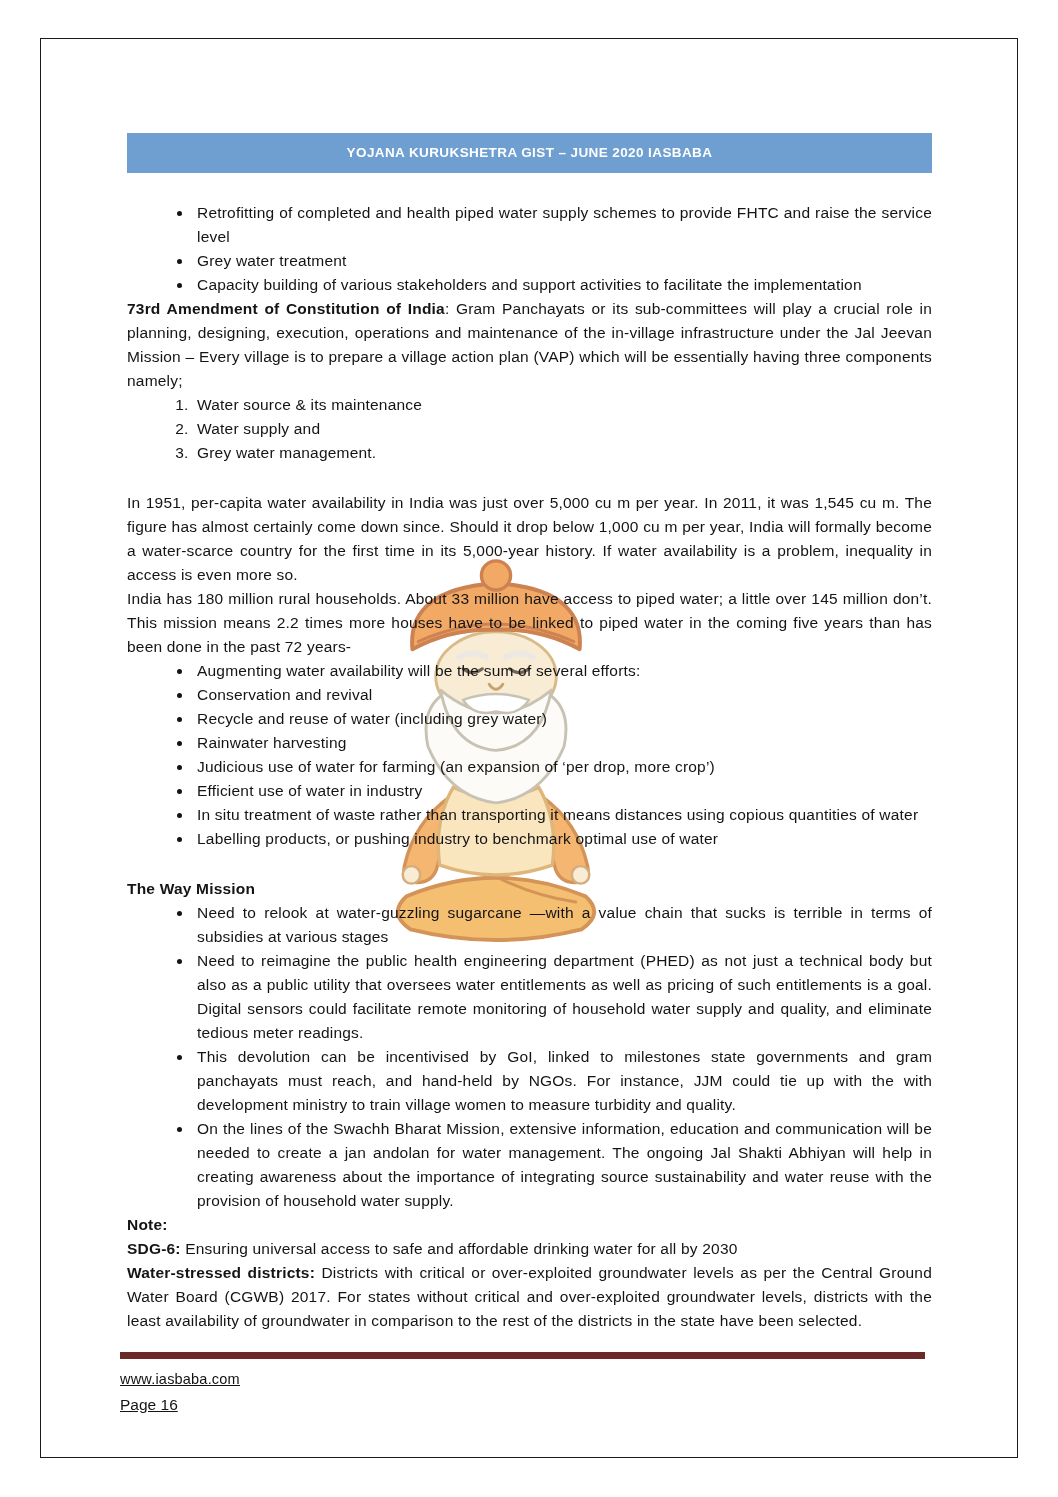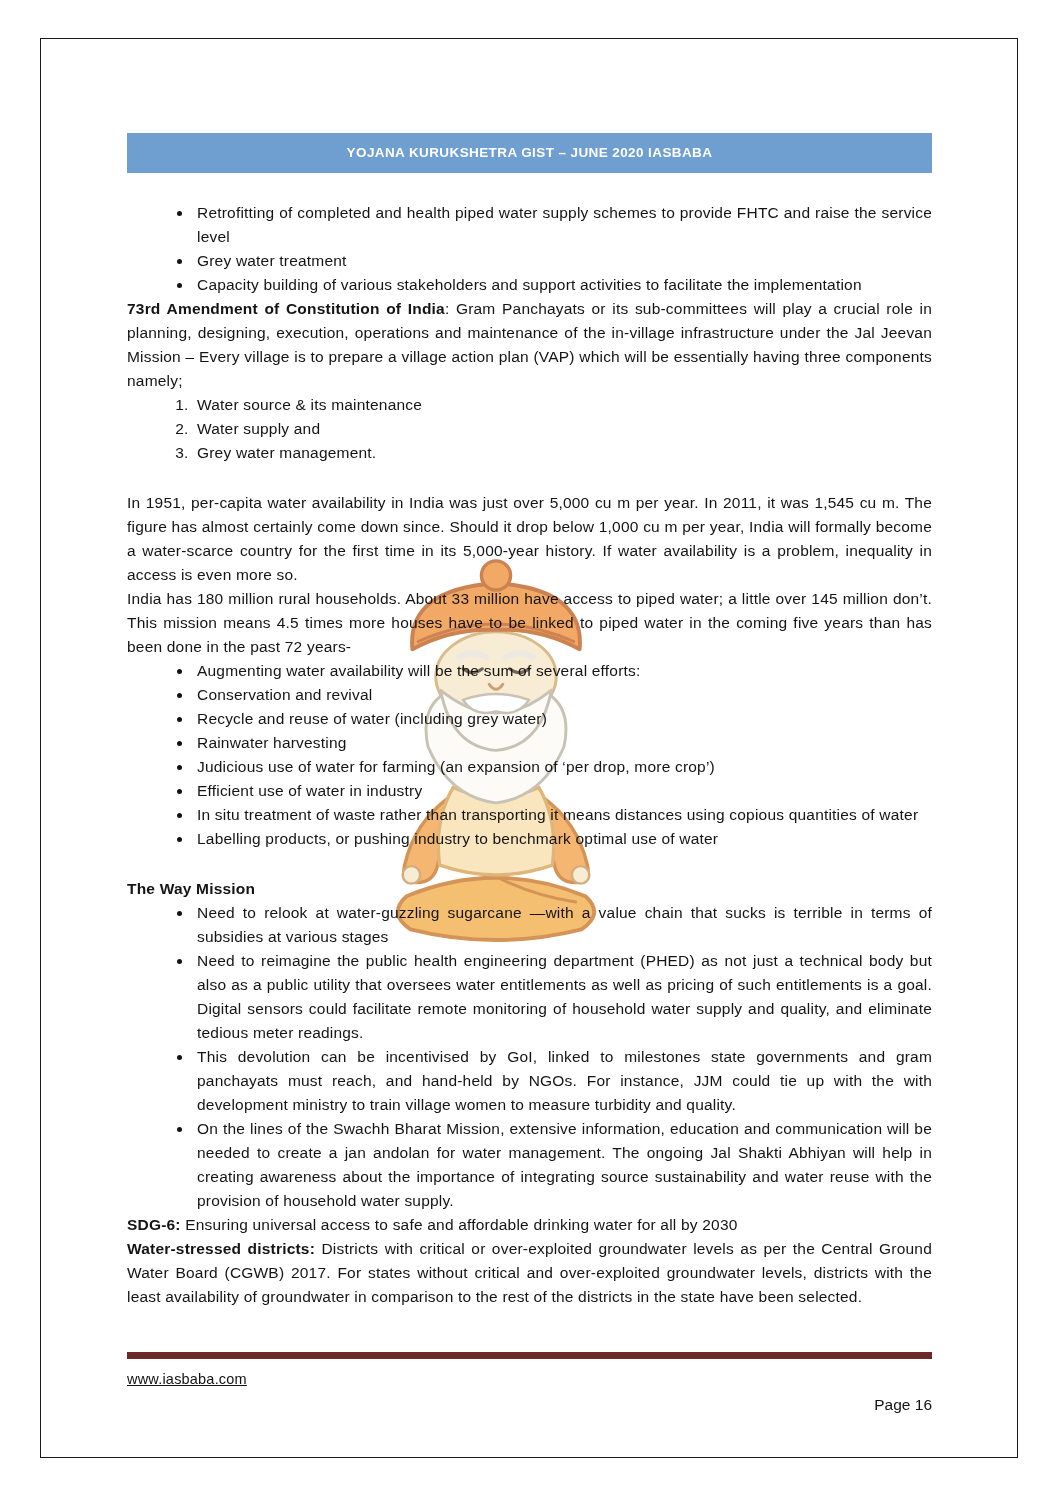--- a/index.html
+++ b/index.html
@@ -47,36 +47,36 @@
   ul.bullets, ol.numbered {
     margin: 0;
     padding-left: 66px;
     text-align: justify;
   }
   ul.bullets li, ol.numbered li { padding-left: 4px; text-align: justify; }
   .spacer { height: 26px; }
   strong { font-weight: bold; }
   .footer {
     position: absolute;
-    left: 127px; top: 1352px; width: 805px;
+    left: 120px; top: 1352px; width: 805px;
     z-index: 2;
+    text-decoration: underline;
   }
   .footer-divider {
     height: 7px;
     background: #6b2a28;
     margin-bottom: 11px;
   }
   .footer-link {
     font-size: 14.5px;
     color: #111111;
     text-decoration: underline;
     letter-spacing: 0.2px;
   }
   .page-number {
-    text-align: right;
     font-size: 15.5px;
     margin-top: 8px;
     color: #141414;
   }
 </style>
 </head>
 <body>
 
 <div class="page-border"></div>
 
@@ -122,21 +122,21 @@
 
   <ol class="numbered">
     <li>Water source &amp; its maintenance</li>
     <li>Water supply and</li>
     <li>Grey water management.</li>
   </ol>
 
   <div class="spacer"></div>
 
   <p>In 1951, per-capita water availability in India was just over 5,000 cu m per year. In 2011, it was 1,545 cu m. The figure has almost certainly come down since. Should it drop below 1,000 cu m per year, India will formally become a water-scarce country for the first time in its 5,000-year history. If water availability is a problem, inequality in access is even more so.</p>
-  <p>India has 180 million rural households. About 33 million have access to piped water; a little over 145 million don’t. This mission means 4.5 times more houses have to be linked to piped water in the coming five years than has been done in the past 72 years-</p>
+  <p>India has 180 million rural households. About 33 million have access to piped water; a little over 145 million don’t. This mission means 2.2 times more houses have to be linked to piped water in the coming five years than has been done in the past 72 years-</p>
 
   <ul class="bullets">
     <li>Augmenting water availability will be the sum of several efforts:</li>
     <li>Conservation and revival</li>
     <li>Recycle and reuse of water (including grey water)</li>
     <li>Rainwater harvesting</li>
     <li>Judicious use of water for farming (an expansion of ‘per drop, more crop’)</li>
     <li>Efficient use of water in industry</li>
     <li>In situ treatment of waste rather than transporting it means distances using copious quantities of water</li>
     <li>Labelling products, or pushing industry to benchmark optimal use of water</li>
@@ -146,20 +146,21 @@
 
   <p class="heading">The Way Mission</p>
 
   <ul class="bullets">
     <li>Need to relook at water-guzzling sugarcane —with a value chain that sucks is terrible in terms of subsidies at various stages</li>
     <li>Need to reimagine the public health engineering department (PHED) as not just a technical body but also as a public utility that oversees water entitlements as well as pricing of such entitlements is a goal. Digital sensors could facilitate remote monitoring of household water supply and quality, and eliminate tedious meter readings.</li>
     <li>This devolution can be incentivised by GoI, linked to milestones state governments and gram panchayats must reach, and hand-held by NGOs. For instance, JJM could tie up with the with development ministry to train village women to measure turbidity and quality.</li>
     <li>On the lines of the Swachh Bharat Mission, extensive information, education and communication will be needed to create a jan andolan for water management. The ongoing Jal Shakti Abhiyan will help in creating awareness about the importance of integrating source sustainability and water reuse with the provision of household water supply.</li>
   </ul>
 
+  <p class="heading">Note:</p>
   <p><strong>SDG-6:</strong><span> Ensuring universal access to safe and affordable drinking water for all by 2030</span></p>
   <p><strong>Water-stressed districts:</strong><span> Districts with critical or over-exploited groundwater levels as per the Central Ground Water Board (CGWB) 2017. For states without critical and over-exploited groundwater levels, districts with the least availability of groundwater in comparison to the rest of the districts in the state have been selected.</span></p>
 
 </div>
 
 <div class="footer">
   <div class="footer-divider"></div>
   <a class="footer-link" href="#">www.iasbaba.com</a>
   <div class="page-number">Page 16</div>
 </div>

